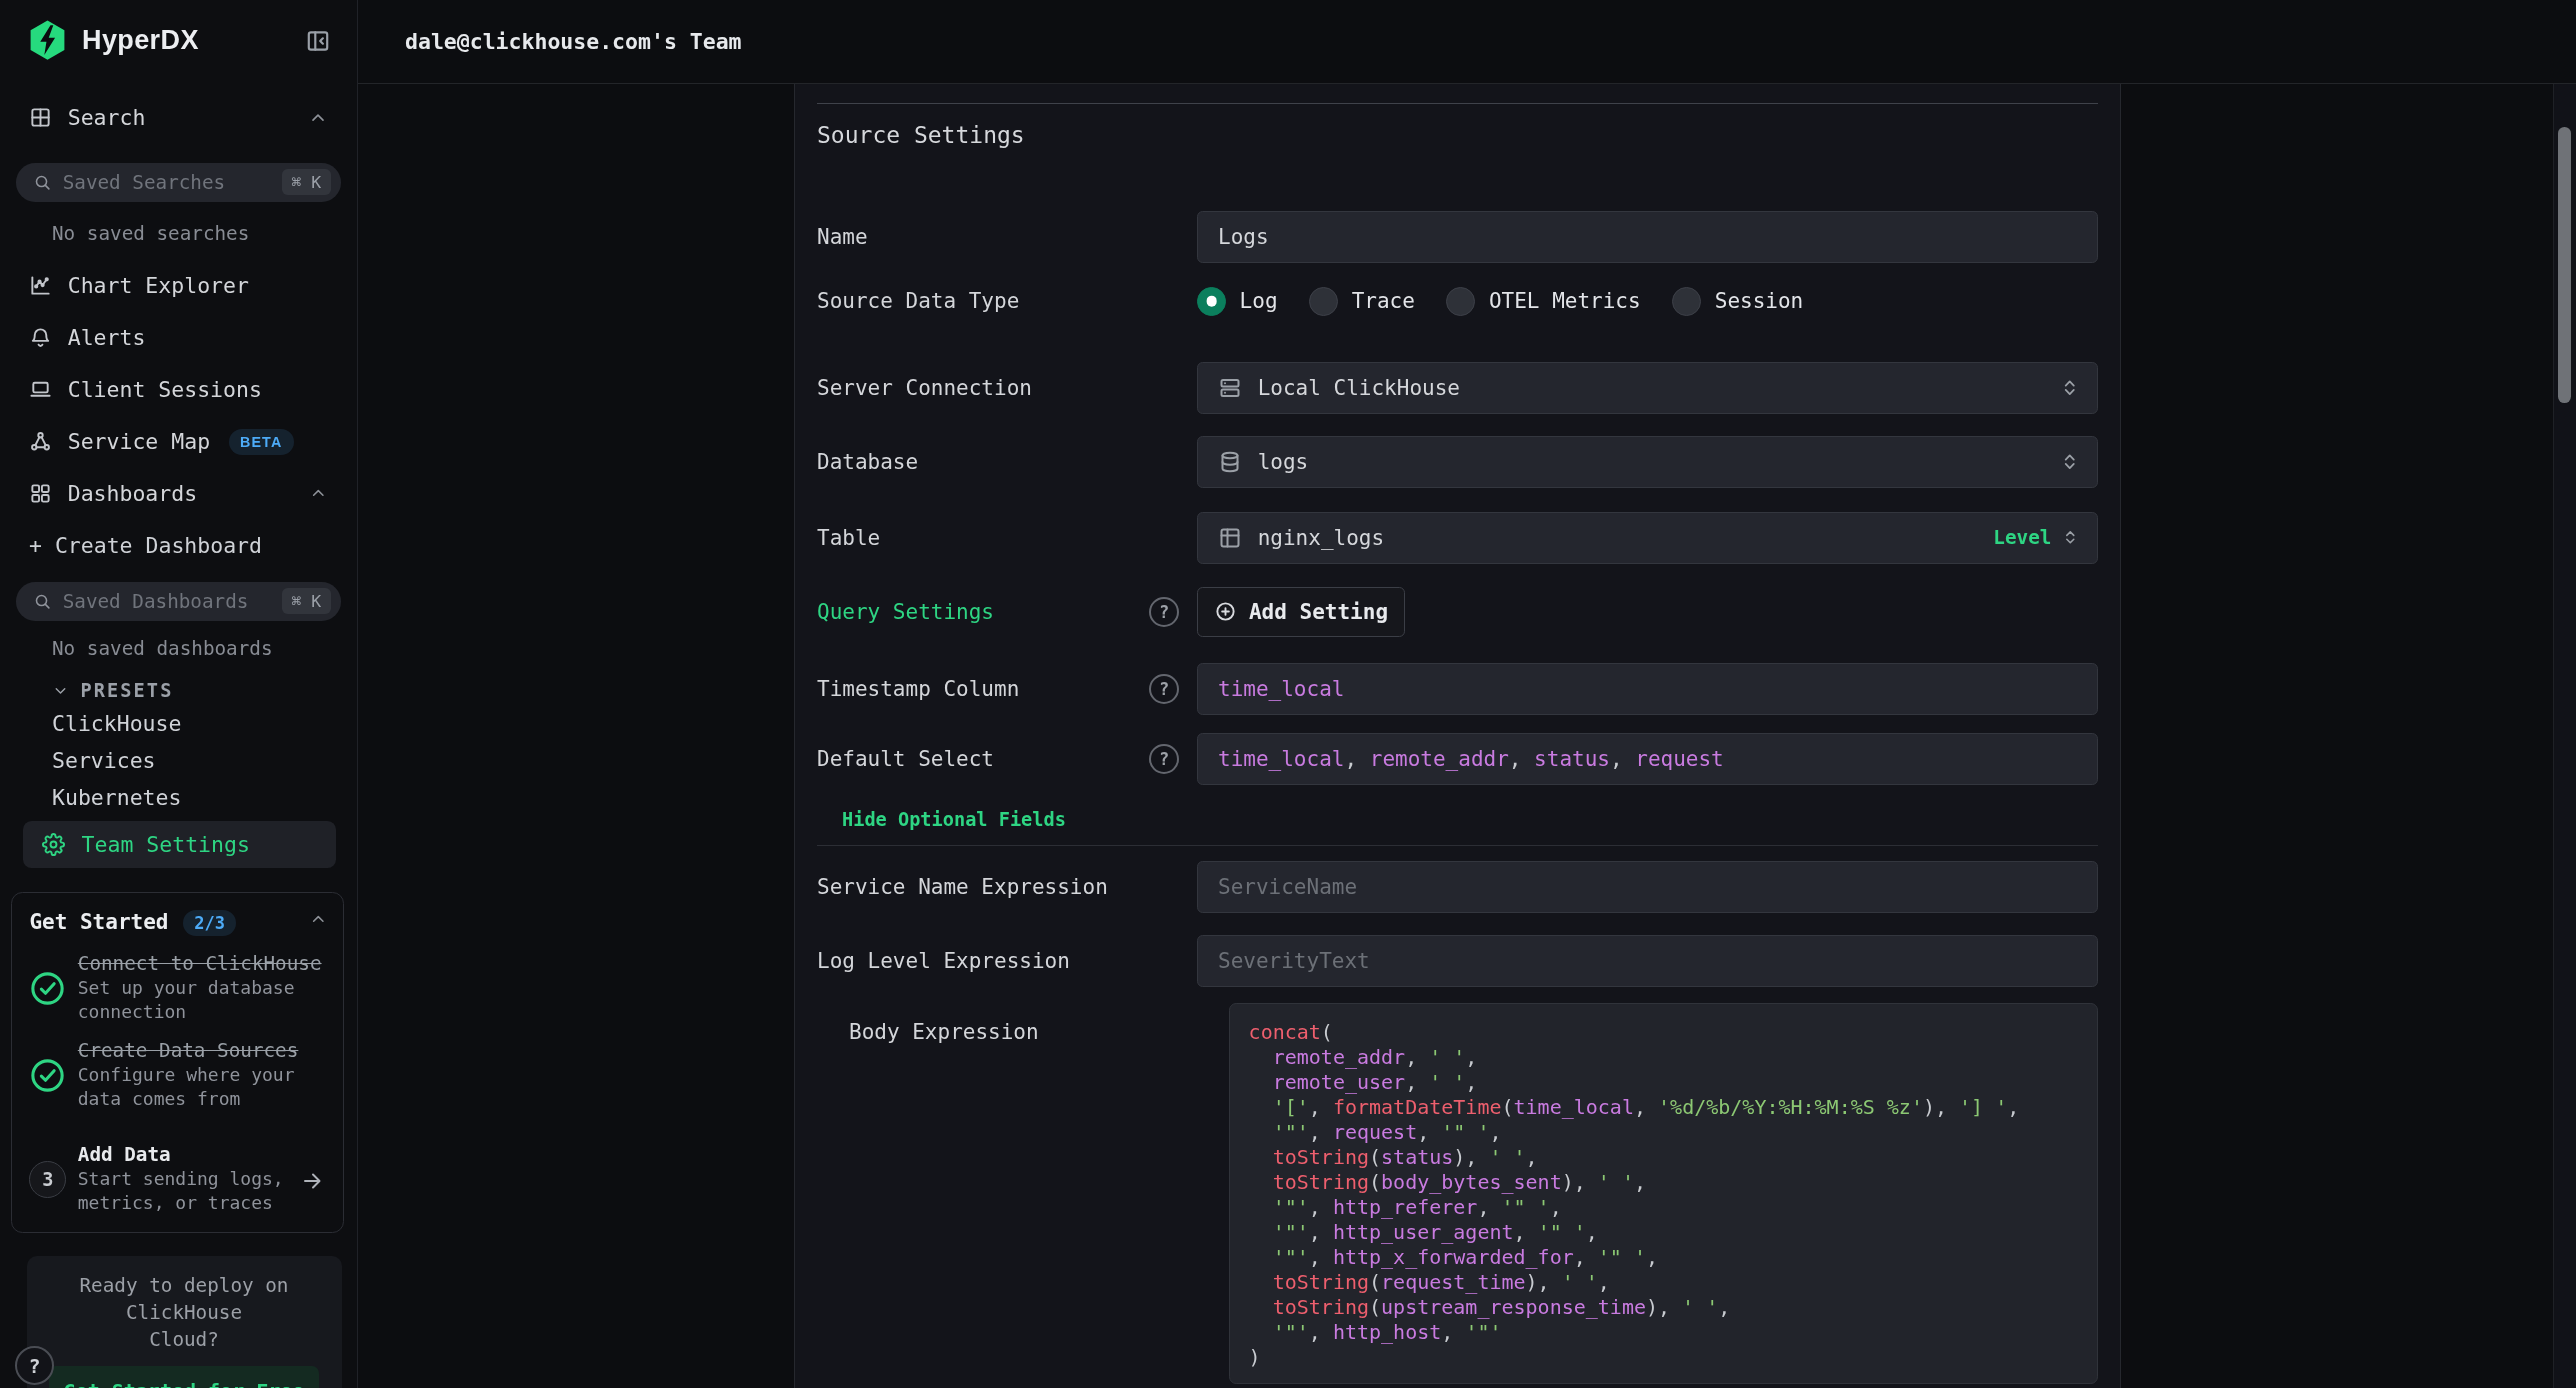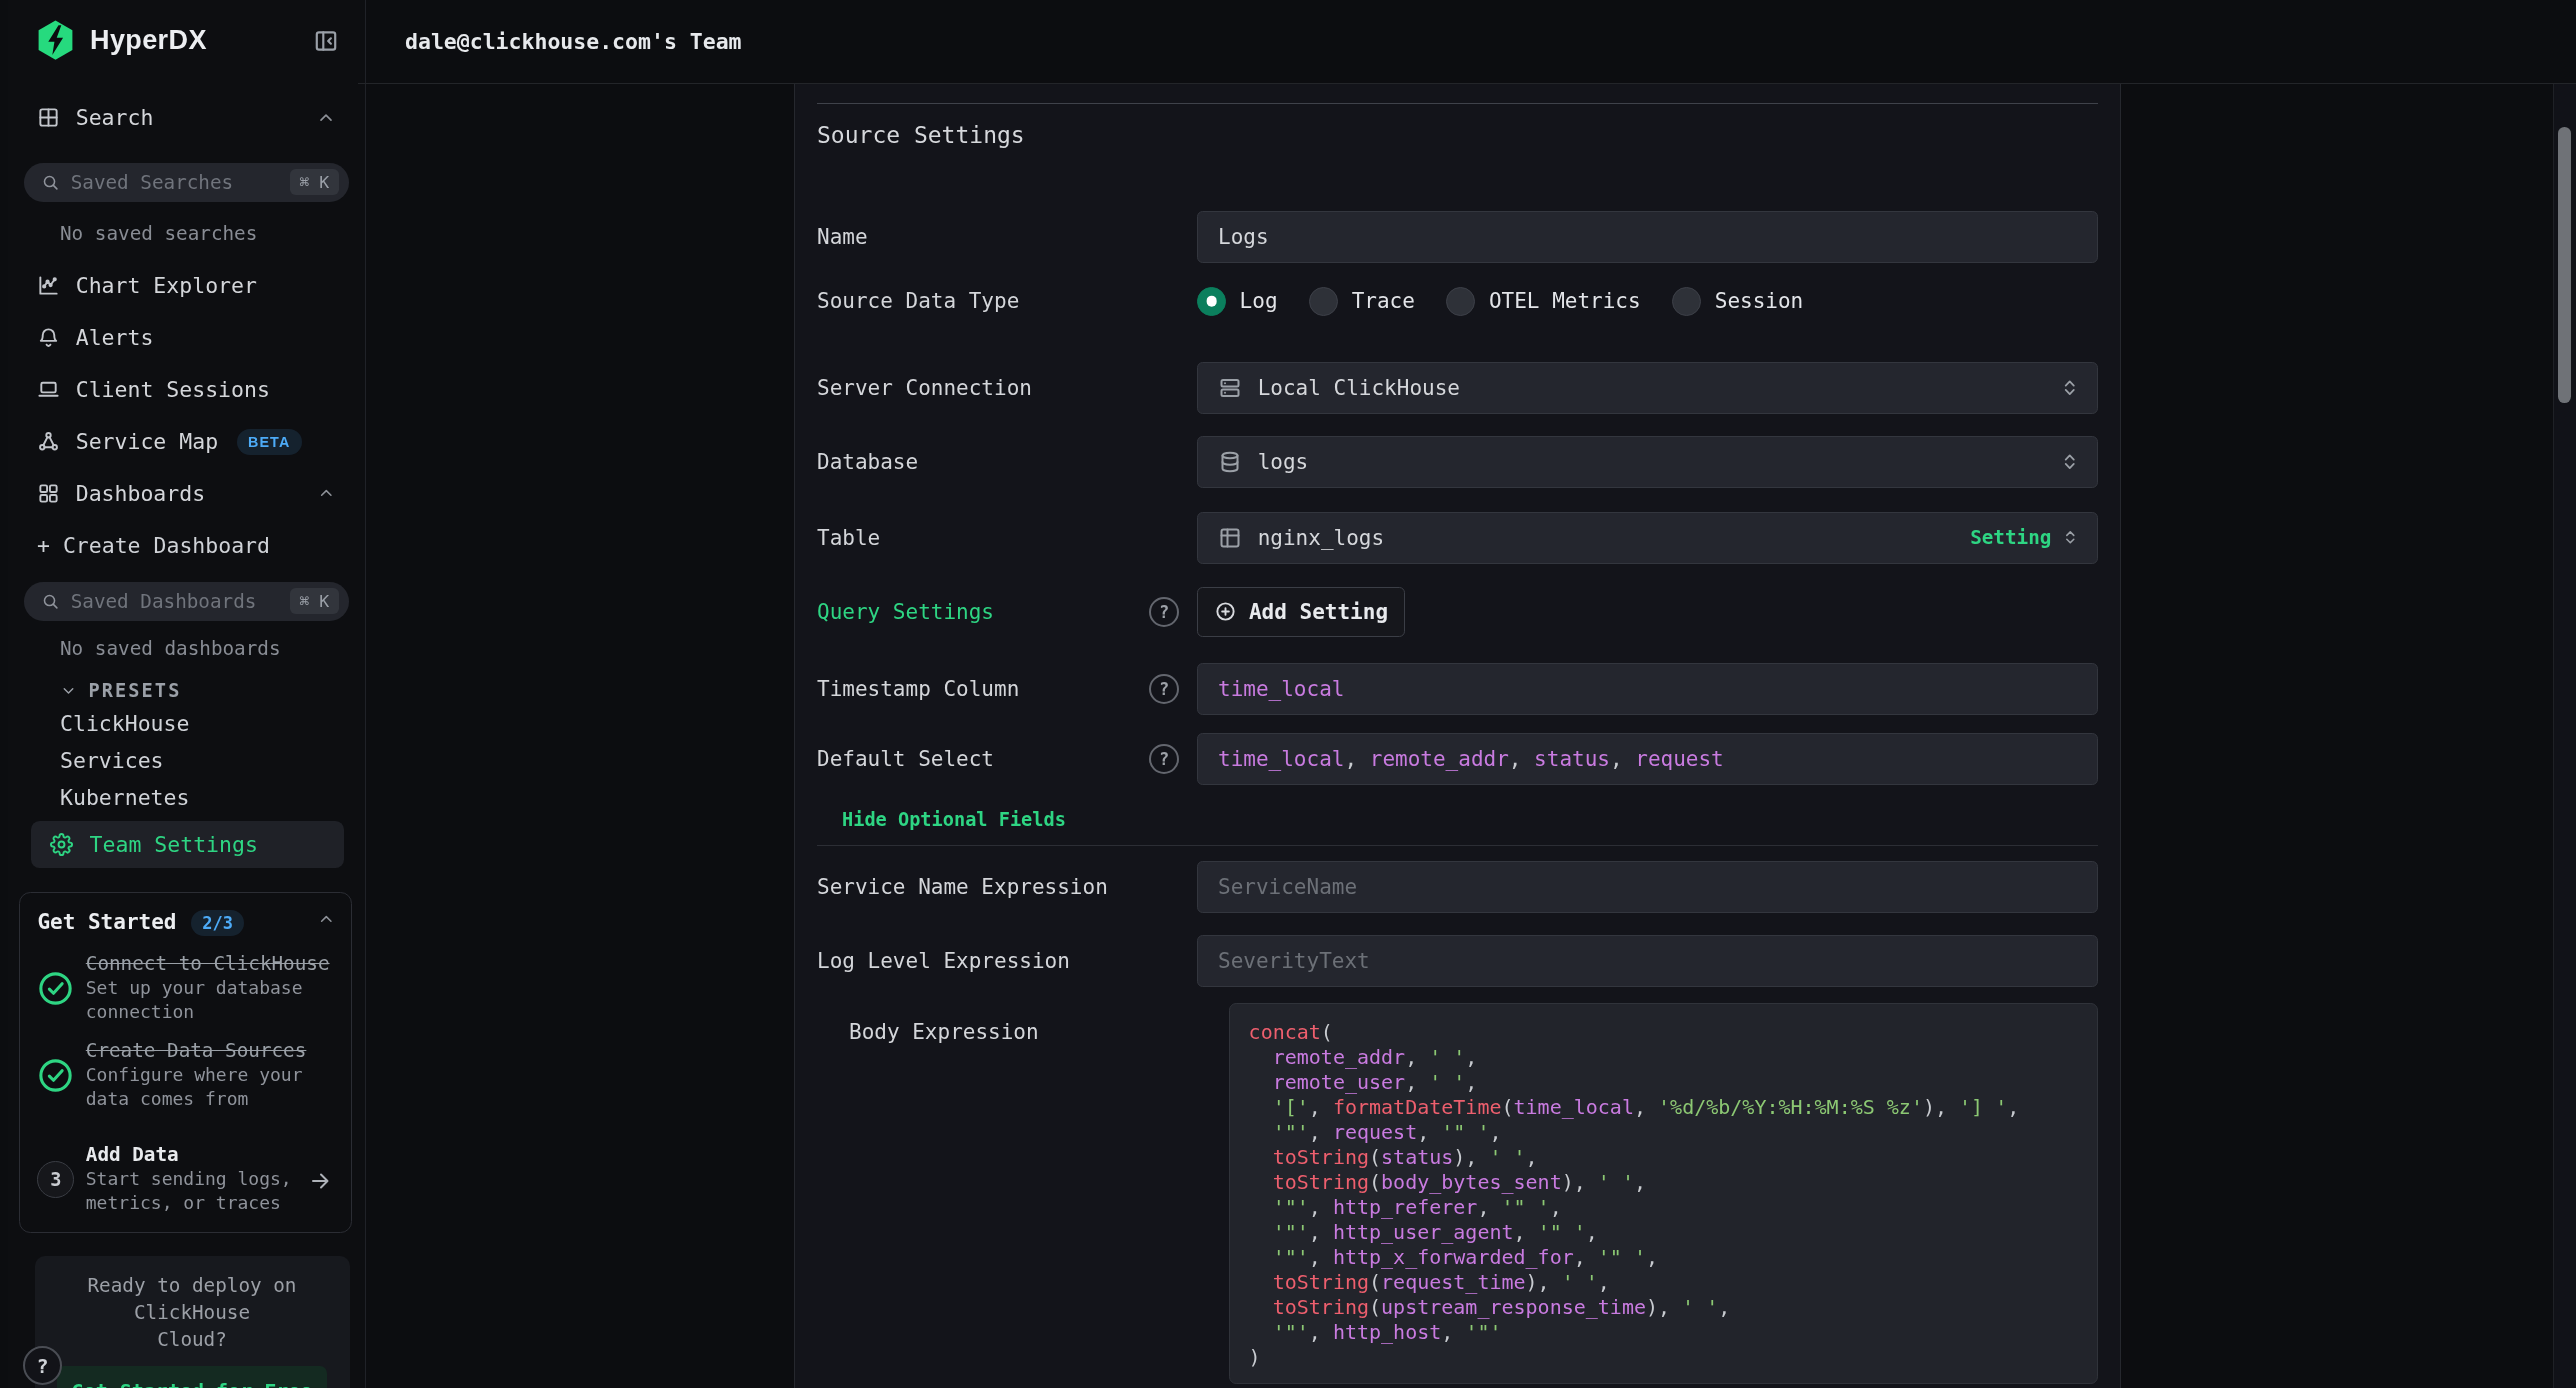--- a/index.html
+++ b/index.html
@@ -8,21 +8,21 @@
     background:#0c0d10;
     font-family:"DejaVu Sans Mono","Liberation Mono",monospace;
     color:#d9dbdf;
     position:relative;
   }
   .icon { display:inline-flex; align-items:center; justify-content:center; flex:none; }
   .icon svg { width:100%; height:100%; fill:none; stroke:currentColor; stroke-width:2; stroke-linecap:round; stroke-linejoin:round; }
 
   
   .sidebar {
-    position:absolute; left:8px; top:0; width:358px; height:1388px;
+    position:absolute; left:0; top:0; width:358px; height:1388px;
     background:#0d0e11; border-right:0.7px solid #202228;
   }
   .logo-row { display:flex; align-items:center; margin-top:18.6px; padding:0 26px; height:44px; }
   .logo-hex { width:43px; height:44px; }
   .logo-hex svg { width:100%; height:100%; }
   .logo-text { font-family:"Liberation Sans",sans-serif; font-weight:bold; font-size:27px; color:#eceef1; margin-left:13px; letter-spacing:0.4px; }
   .collapse-btn { margin-left:auto; width:26px; height:26px; color:#9aa0a8; }
 
   .sec-row { display:flex; align-items:center; margin-top:37px; padding:0 29px; height:36px; }
   .sec-row .sec-icon { width:23px; height:23px; color:#c2c5cb; }
@@ -476,21 +476,21 @@
         <div class="label-col"><span class="flabel">Table</span></div>
         <div class="field-col">
           <div class="select">
             <span class="icon lead-icon">
                 <svg viewBox="0 0 24 24">
                   <rect x="3.5" y="3.5" width="17" height="17" rx="2"></rect>
                   <path d="M3.5 9.5h17M9.5 3.5v17"></path>
                 </svg>
               </span>
             <span>nginx_logs</span>
-            <span class="schema-link">Setting</span>
+            <span class="schema-link">Level</span>
             <span class="icon updown" style="margin-left:10px;width:18.6px;height:18.6px">
                 <svg viewBox="0 0 24 24">
                   <path d="M7.5 9.5 12 5l4.5 4.5M7.5 14.5 12 19l4.5-4.5"></path>
                 </svg>
               </span>
           </div>
         </div>
       </div>
 
       <div class="frow r-query">

